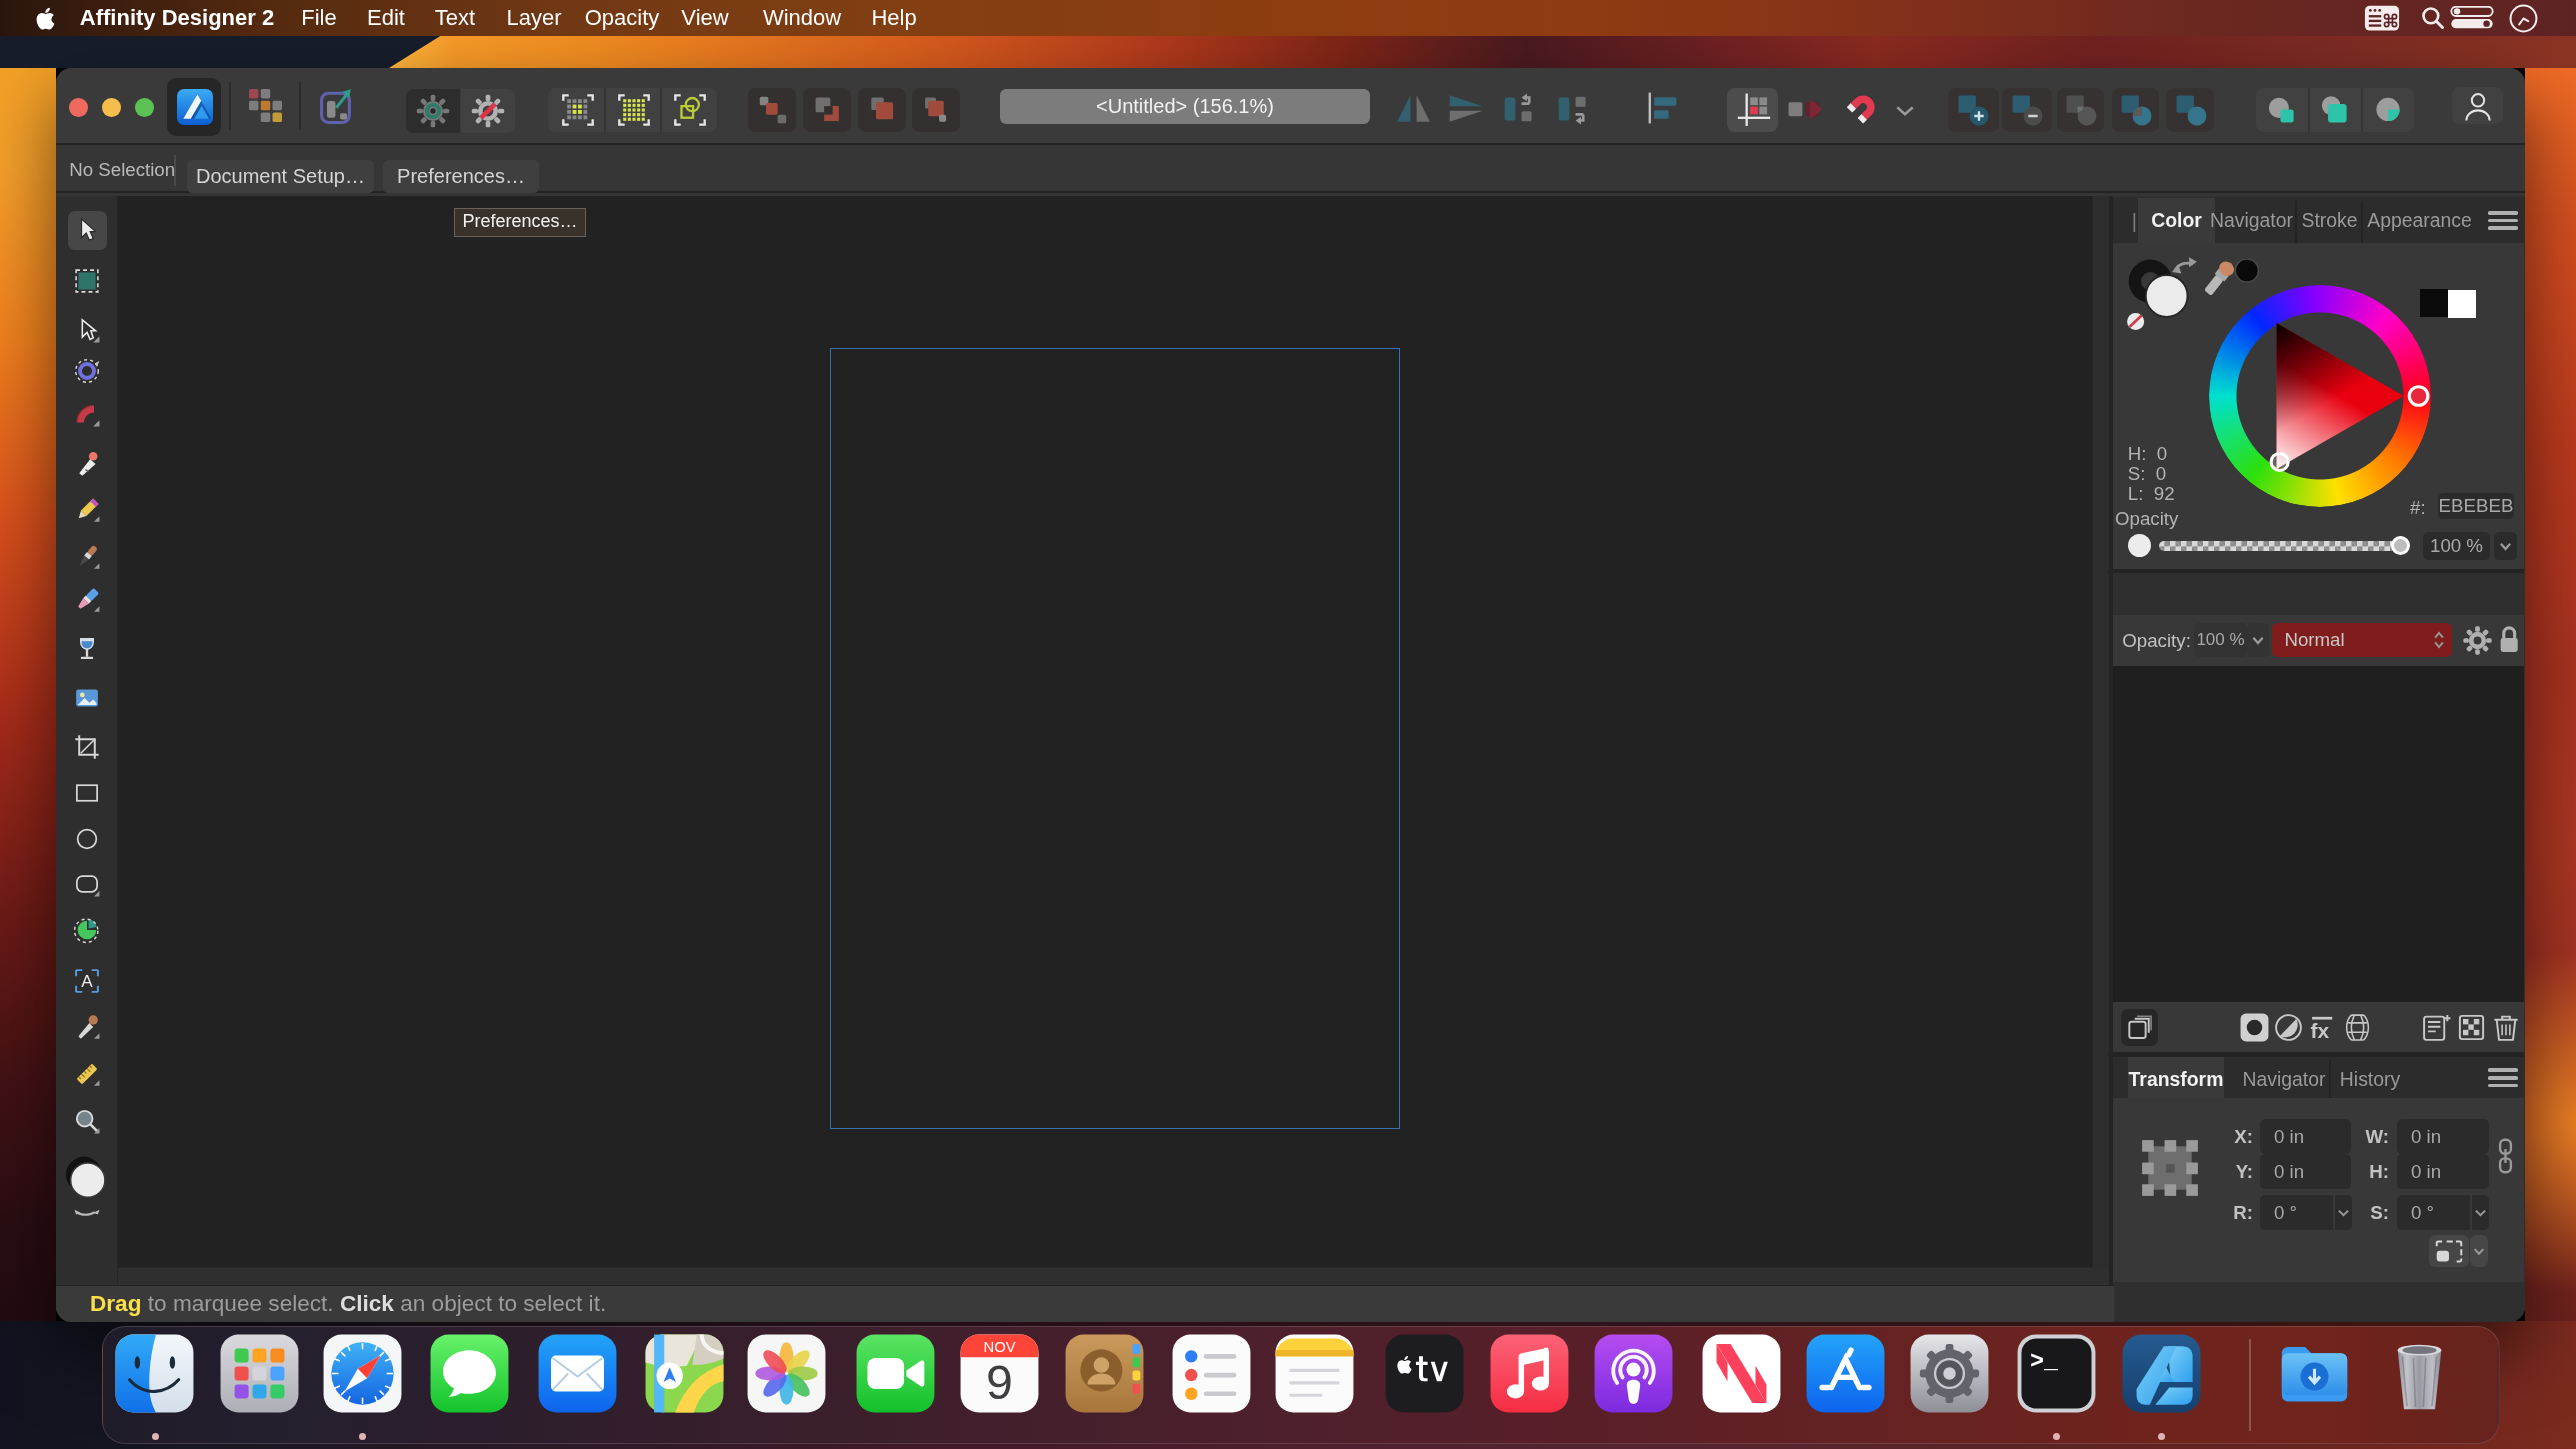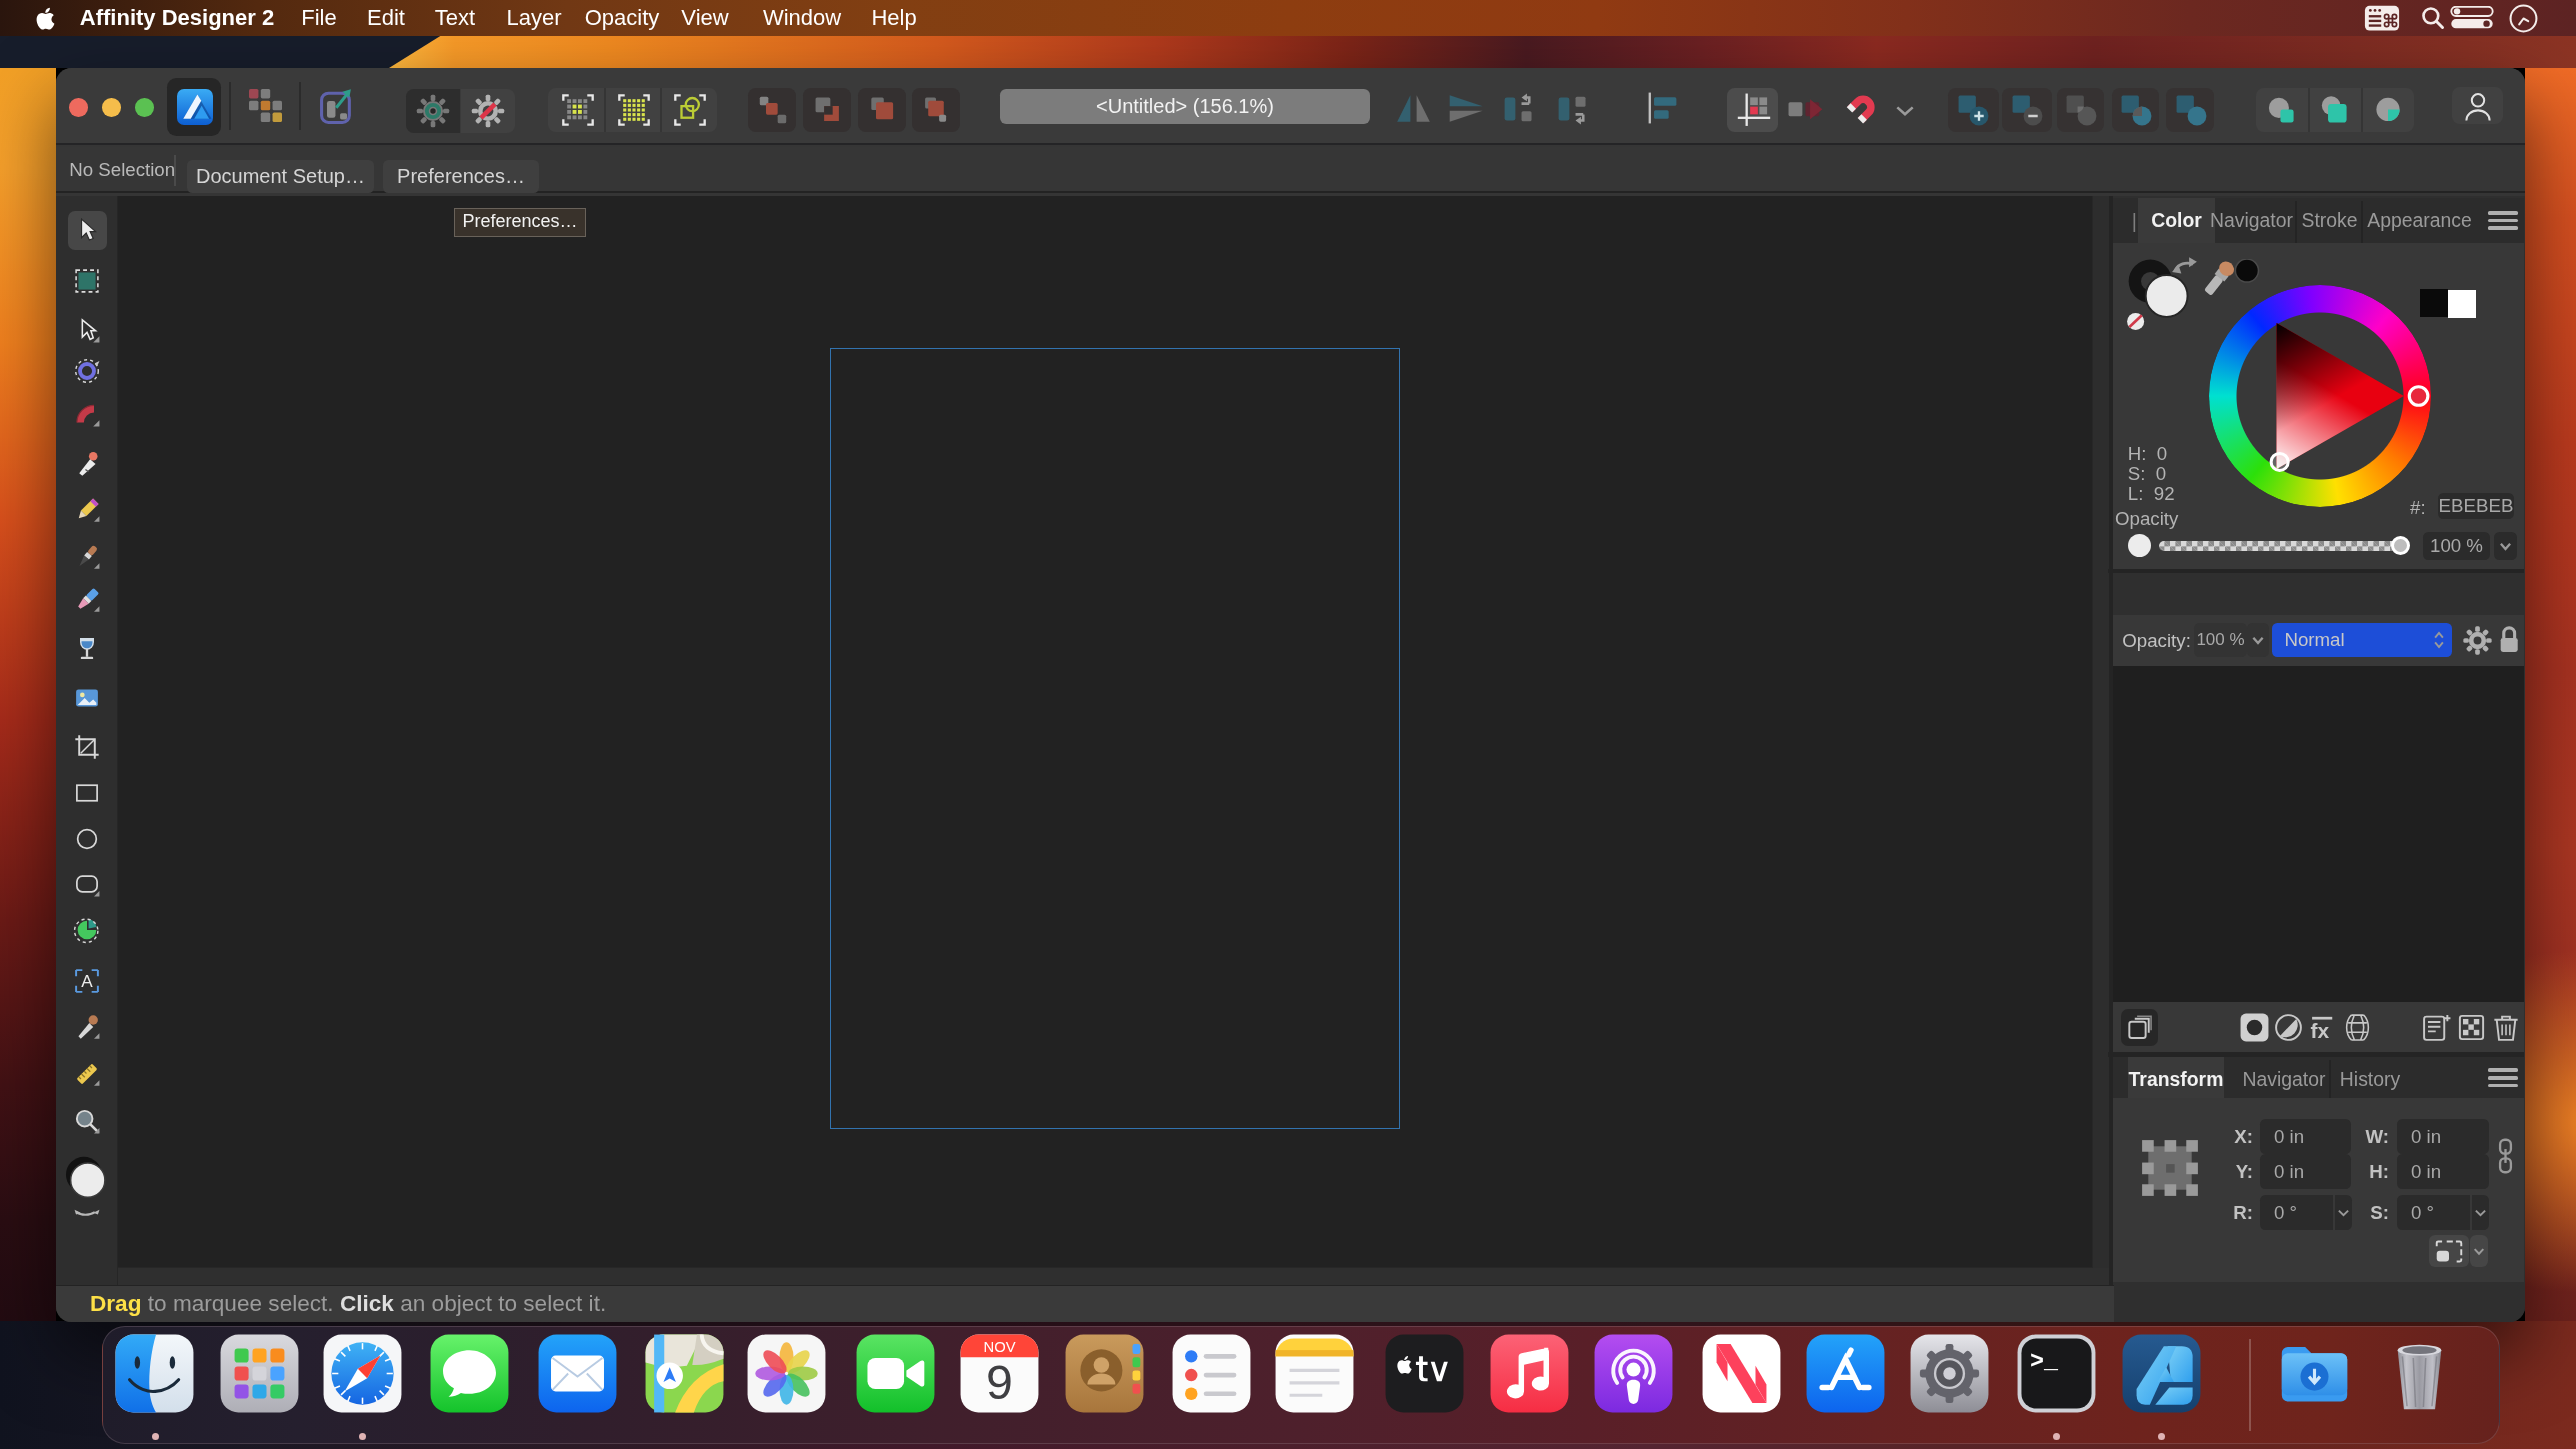--- a/index.html
+++ b/index.html
@@ -593,21 +593,21 @@
           </svg></div>
     </div>
 
     <div class="abs" style="left:-4.7px;top:373px;width:416px;height:3.9px;background:#242424;"></div>
     <div class="abs" style="left:0;top:419px;width:411px;height:51px;background:#383838;">
       <div class="plabel" style="left:9.3px;top:14.8px;color:#c2c2c2;">Opacity:</div>
       <div class="field" style="left:81px;top:7.8px;width:53px;height:34px;line-height:34px;text-align:center;background:#333;font-size:17px;">100 %</div>
       <div class="field" style="left:134px;top:7.8px;width:22px;height:34px;background:#333;"><svg width="22" height="34" viewBox="0 0 28 44">
             <path d="M8 19 l6 7 l6 -7" stroke="#9a9a9a" stroke-width="3" fill="none"></path>
           </svg></div>
-      <div class="field" style="left:159px;top:7.8px;width:180px;height:34px;line-height:34px;background:#1d4ed8;color:#c8c8c8;padding-left:12.4px;">Normal
+      <div class="field" style="left:159px;top:7.8px;width:180px;height:34px;line-height:34px;background:#7f1d1d;color:#c8c8c8;padding-left:12.4px;">Normal
         <svg class="abs" style="right:6.2px;top:6.2px;" width="14" height="22" viewBox="0 0 18 28">
             <path d="M4 11 l5 -6 l5 6 M4 17 l5 6 l5 -6" stroke="#9a9a9a" stroke-width="2.5" fill="none"></path>
           </svg>
       </div>
       <svg class="abs" style="left:348px;top:8.6px;" width="33" height="33" viewBox="0 0 42 42">
         <g fill="#b0b0b0">
             <circle cx="21" cy="21" r="11"></circle>
         <rect x="18" y="3" width="6" height="7" rx="2"></rect>
             <rect x="18" y="32" width="6" height="7" rx="2"></rect>
             <rect x="3" y="18" width="7" height="6" rx="2"></rect>

